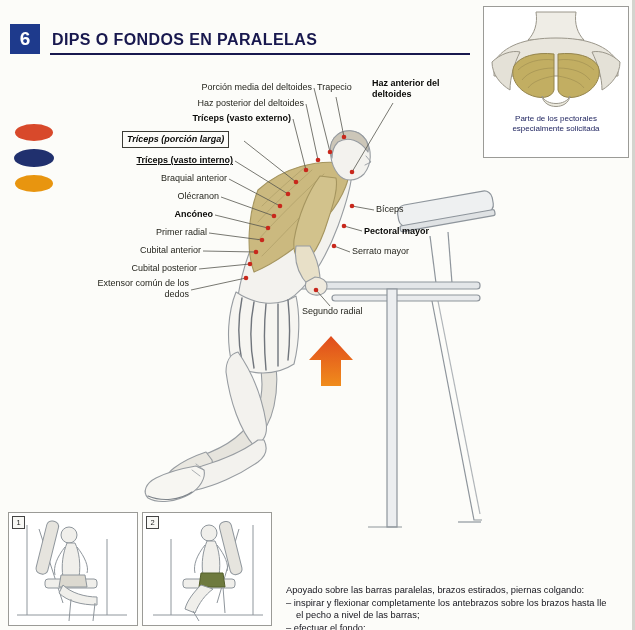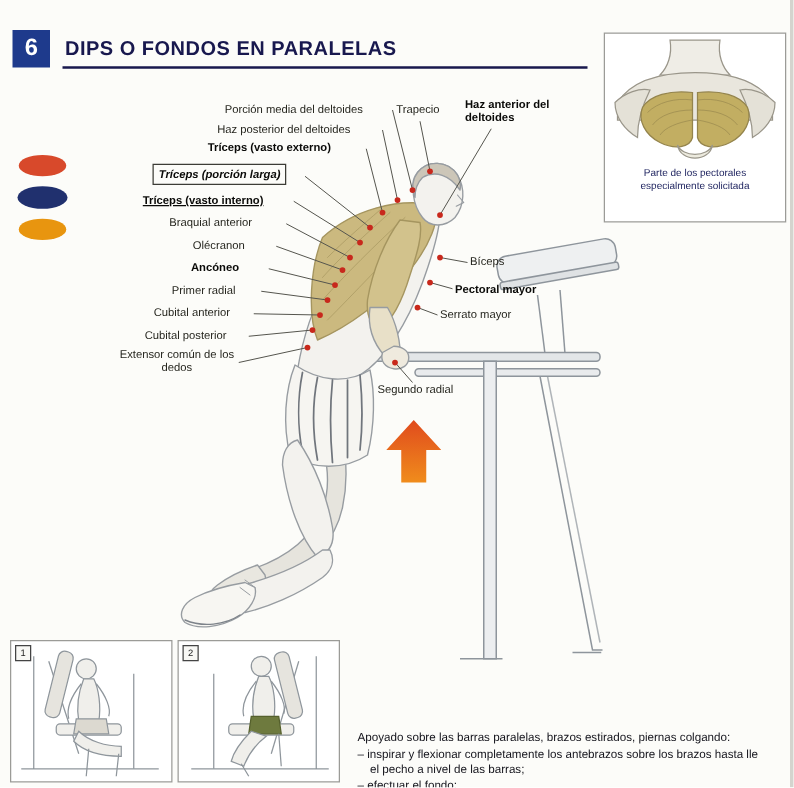--- a/index.html
+++ b/index.html
@@ -13,34 +13,34 @@
           justify-content:center;z-index:7;}
   .title{position:absolute;left:52px;top:31px;font-size:16px;font-weight:bold;
          color:#18184e;letter-spacing:.4px;z-index:7;}
   .title-rule{position:absolute;left:50px;top:53px;width:420px;height:2px;background:#18184e;z-index:7;}
 
   
   .ellipse{position:absolute;border-radius:50%;z-index:7;}
 
   
   .inset{position:absolute;background:#fff;border:1px solid #9b9b97;box-sizing:border-box;z-index:8;}
-  .pect{left:483px;top:6px;width:146px;height:152px;margin-top:20px;}
+  .pect{left:483px;top:6px;width:146px;height:152px;}
   .pect .cap{text-align:center;font-size:8px;color:#1a1f5c;line-height:10px;}
   .exec{left:482px;top:335px;width:147px;height:226px;}
   .capstrip{position:absolute;bottom:0;left:0;right:0;height:17px;border-top:1px solid #8a8a86;
             font-size:7.5px;font-weight:bold;color:#1a1f5c;text-align:center;line-height:17px;
             letter-spacing:.3px;}
   .var{top:512px;width:130px;height:114px;}
   .var1{left:8px;}.var2{left:142px;}
   .badge{position:absolute;left:3px;top:3px;width:11px;height:11px;border:1px solid #444;
          background:#f8f8f5;font-size:7.5px;line-height:11px;text-align:center;color:#222;}
 
   
   .label{position:absolute;font-size:9px;color:#26261f;line-height:10.5px;z-index:6;}
-  .r{text-align:center;}
+  .r{text-align:right;}
   .b{font-weight:bold;color:#0a0a08;}
   .boxed{border:1px solid #3c3c36;padding:2px 4px;background:rgba(252,252,249,.7);}
 
   
   .instr{position:absolute;left:286px;top:584px;width:346px;font-size:9.3px;color:#14141c;
          line-height:12.5px;z-index:7;}
   .instr .cont{padding-left:10px;}
 
   svg.overlay{position:absolute;left:0;top:0;z-index:2;pointer-events:none;}
   svg.arrow{position:absolute;left:300px;top:334px;z-index:3;pointer-events:none;}

